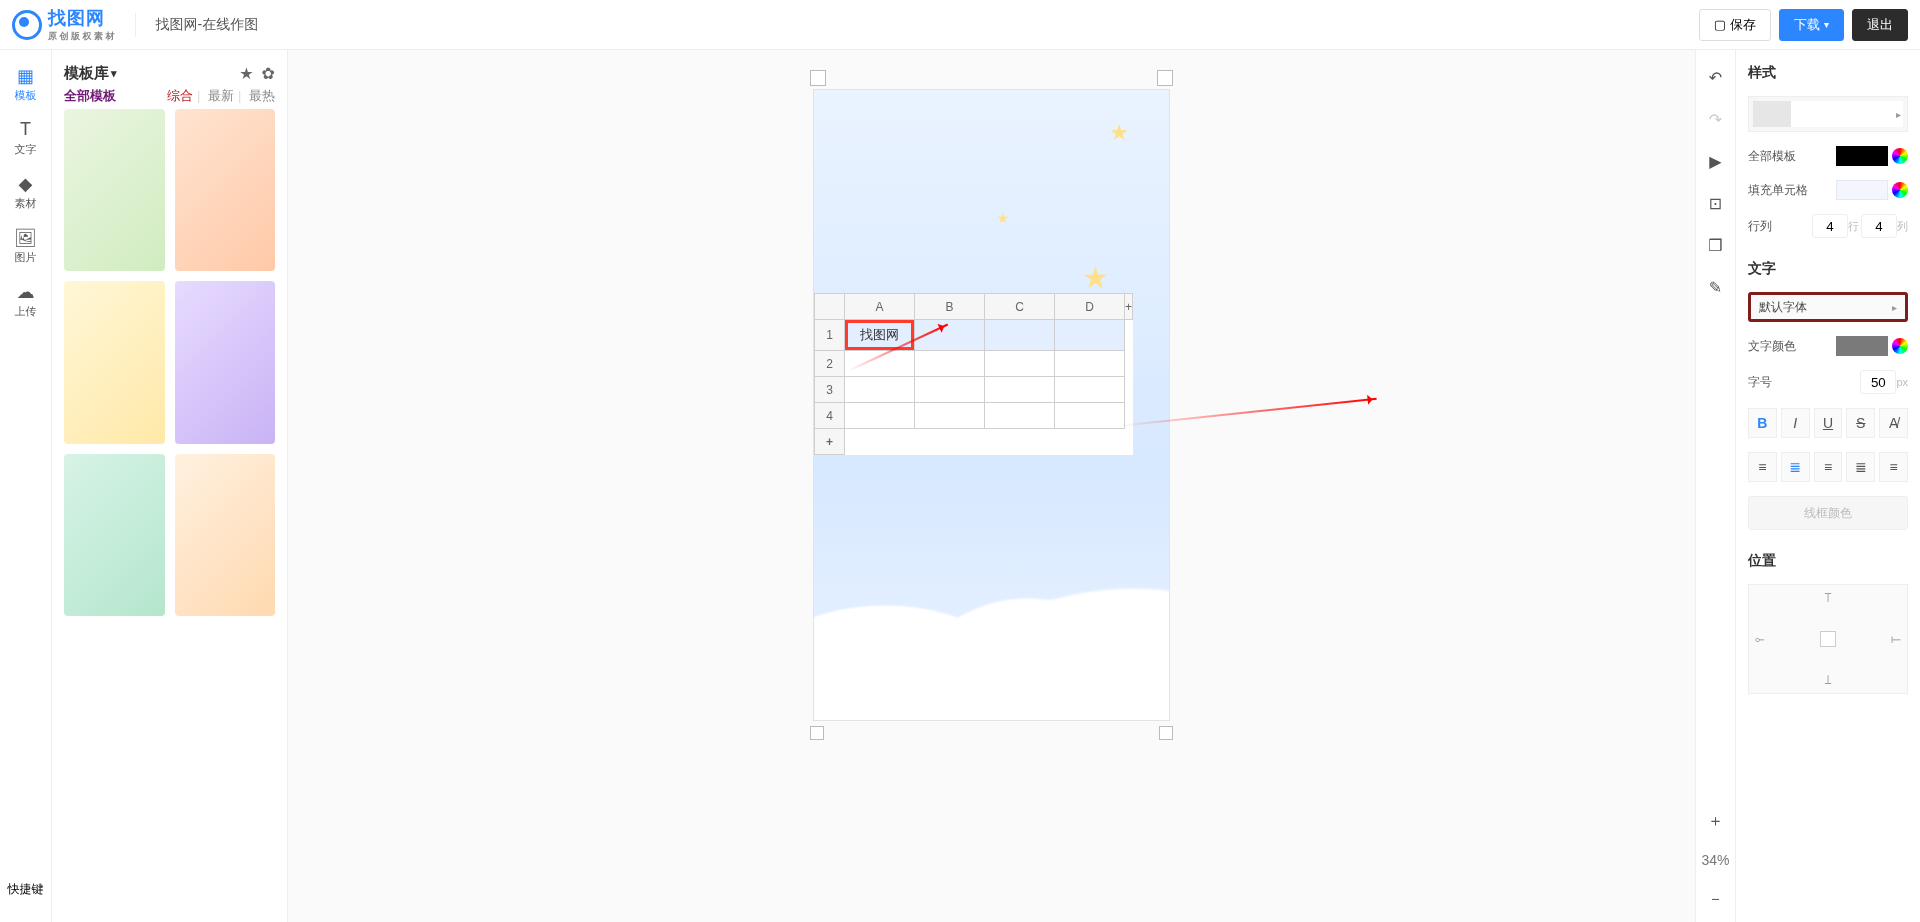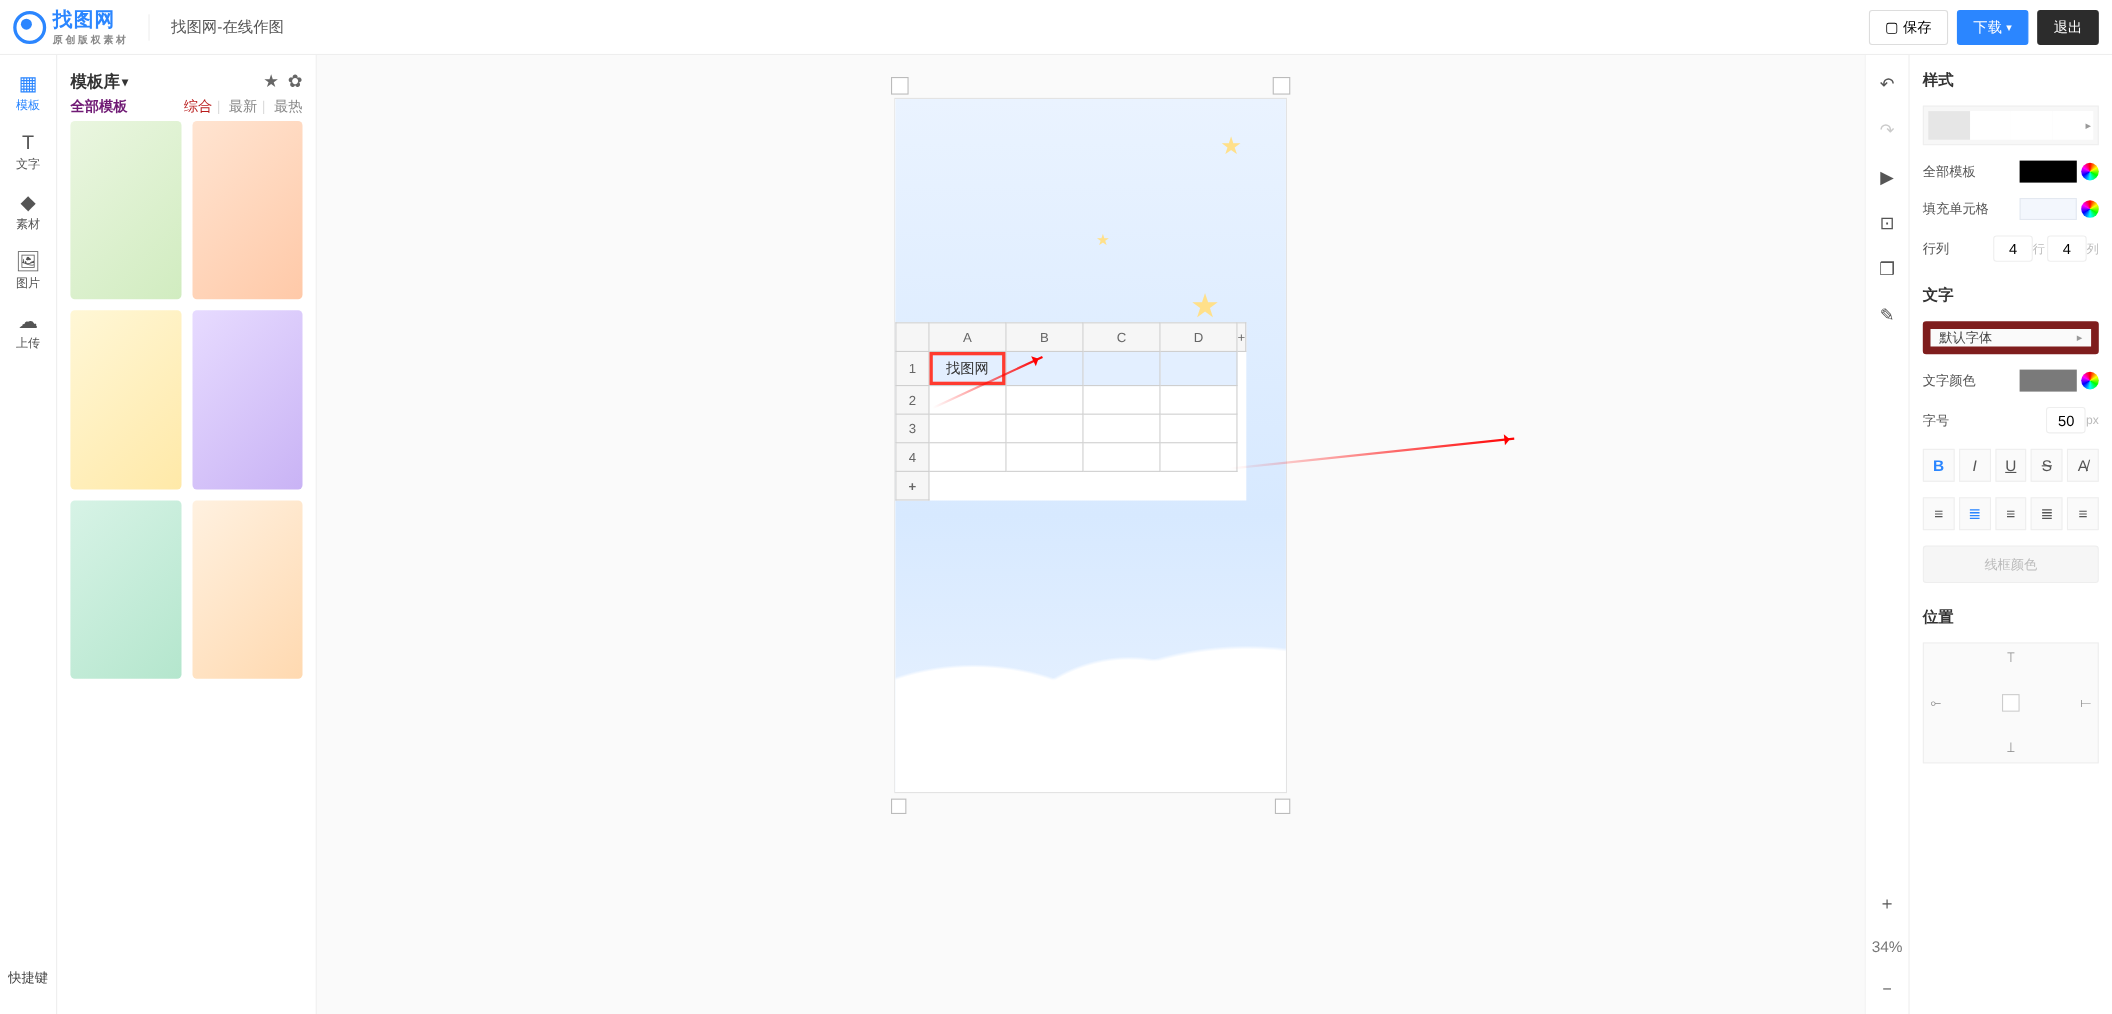--- a/index.html
+++ b/index.html
@@ -19,21 +19,21 @@
 .hbtn.blue{background:#2b86ff;border-color:#2b86ff;color:#fff}
 .hbtn.dark{background:#2c2c2c;border-color:#2c2c2c;color:#fff}
 .chev{font-size:10px}
 
 .main{height:calc(100vh - 50px);display:flex}
 .rail{width:52px;border-right:1px solid #eee;display:flex;flex-direction:column;align-items:center;padding-top:12px;gap:10px}
 .rail-item{width:42px;height:44px;display:flex;flex-direction:column;align-items:center;justify-content:center;gap:2px;font-size:11px;color:#555;cursor:pointer;border-radius:4px}
 .rail-item.active{color:#2b86ff}
 .rail-ico{width:20px;height:20px;display:flex;align-items:center;justify-content:center;font-size:18px}
 .rail-spacer{flex:1}
-.rail-foot{font-size:12px;color:#404040;padding-bottom:24px;cursor:pointer}
+.rail-foot{font-size:12px;color:#000000;padding-bottom:24px;cursor:pointer}
 
 .side{width:236px;border-right:1px solid #eee;display:flex;flex-direction:column;padding:14px 12px;gap:4px;overflow-y:auto}
 .side-title-row{display:flex;align-items:center;justify-content:space-between}
 .side-title{font-size:15px;font-weight:600;color:#333;display:flex;align-items:center;cursor:pointer}
 .side-acts{display:flex;gap:8px;color:#666}
 .side-acts span{cursor:pointer}
 .search{height:36px;border-radius:4px;background:#f3f4f6;display:flex;align-items:center;padding:0 10px}
 .search input{border:0;background:transparent;flex:1;outline:none;font-size:13px;color:#333}
 .search .sico{color:#999;font-size:16px}
 .note{background:#f7f8fa;border-radius:4px;padding:14px 8px;text-align:center;font-size:12px;color:#666;line-height:1.7}
@@ -83,21 +83,21 @@
 .tbl-style .car{position:absolute;right:6px;color:#999;font-size:10px}
 .prow{display:flex;align-items:center;justify-content:space-between;gap:6px}
 .plabel{color:#555}
 .swatch{width:52px;height:20px;cursor:pointer}
 .swatch.black{background:#000}
 .swatch.gray{background:#7a7a7a}
 .swatch.lt{background:#f3f7fd;border:1px solid #e3e8f0}
 .cpick{width:16px;height:16px;border-radius:50%;background:conic-gradient(red,yellow,lime,cyan,blue,magenta,red);cursor:pointer}
 .num-in{width:36px;height:24px;border:1px solid #eee;text-align:center;border-radius:3px}
 .unit{font-size:11px;color:#bbb;margin-left:-2px}
-.sel-like{height:30px;border:7px solid #7f1d1d;border-radius:3px;background:#fafafa;display:flex;align-items:center;padding:0 8px;justify-content:space-between;cursor:pointer}
+.sel-like{height:30px;border:3px solid #7f1d1d;border-radius:3px;background:#fafafa;display:flex;align-items:center;padding:0 8px;justify-content:space-between;cursor:pointer}
 .sel-like .car{font-size:10px;color:#999}
 .btnrow{display:flex;gap:4px}
 .ibtn{flex:1;height:30px;border:1px solid #eee;background:#fafafa;display:flex;align-items:center;justify-content:center;cursor:pointer;font-size:14px;color:#555}
 .ibtn.active{color:#2b86ff}
 .wide-btn{height:34px;border:1px solid #eee;background:#f6f6f6;color:#bbb;display:flex;align-items:center;justify-content:center;border-radius:3px;cursor:default}
 .pos-grid{height:110px;border:1px solid #eee;background:#fafafa;position:relative}
 .pos-grid .m{position:absolute;font-size:12px;color:#888}
 .pos-grid .top{top:6px;left:50%;transform:translateX(-50%)}
 .pos-grid .mid{top:50%;transform:translate(-50%,-50%);width:16px;height:16px;background:#fff;border:1px solid #ccc;left:50%}
 .pos-grid .bot{bottom:6px;left:50%;transform:translateX(-50%)}

